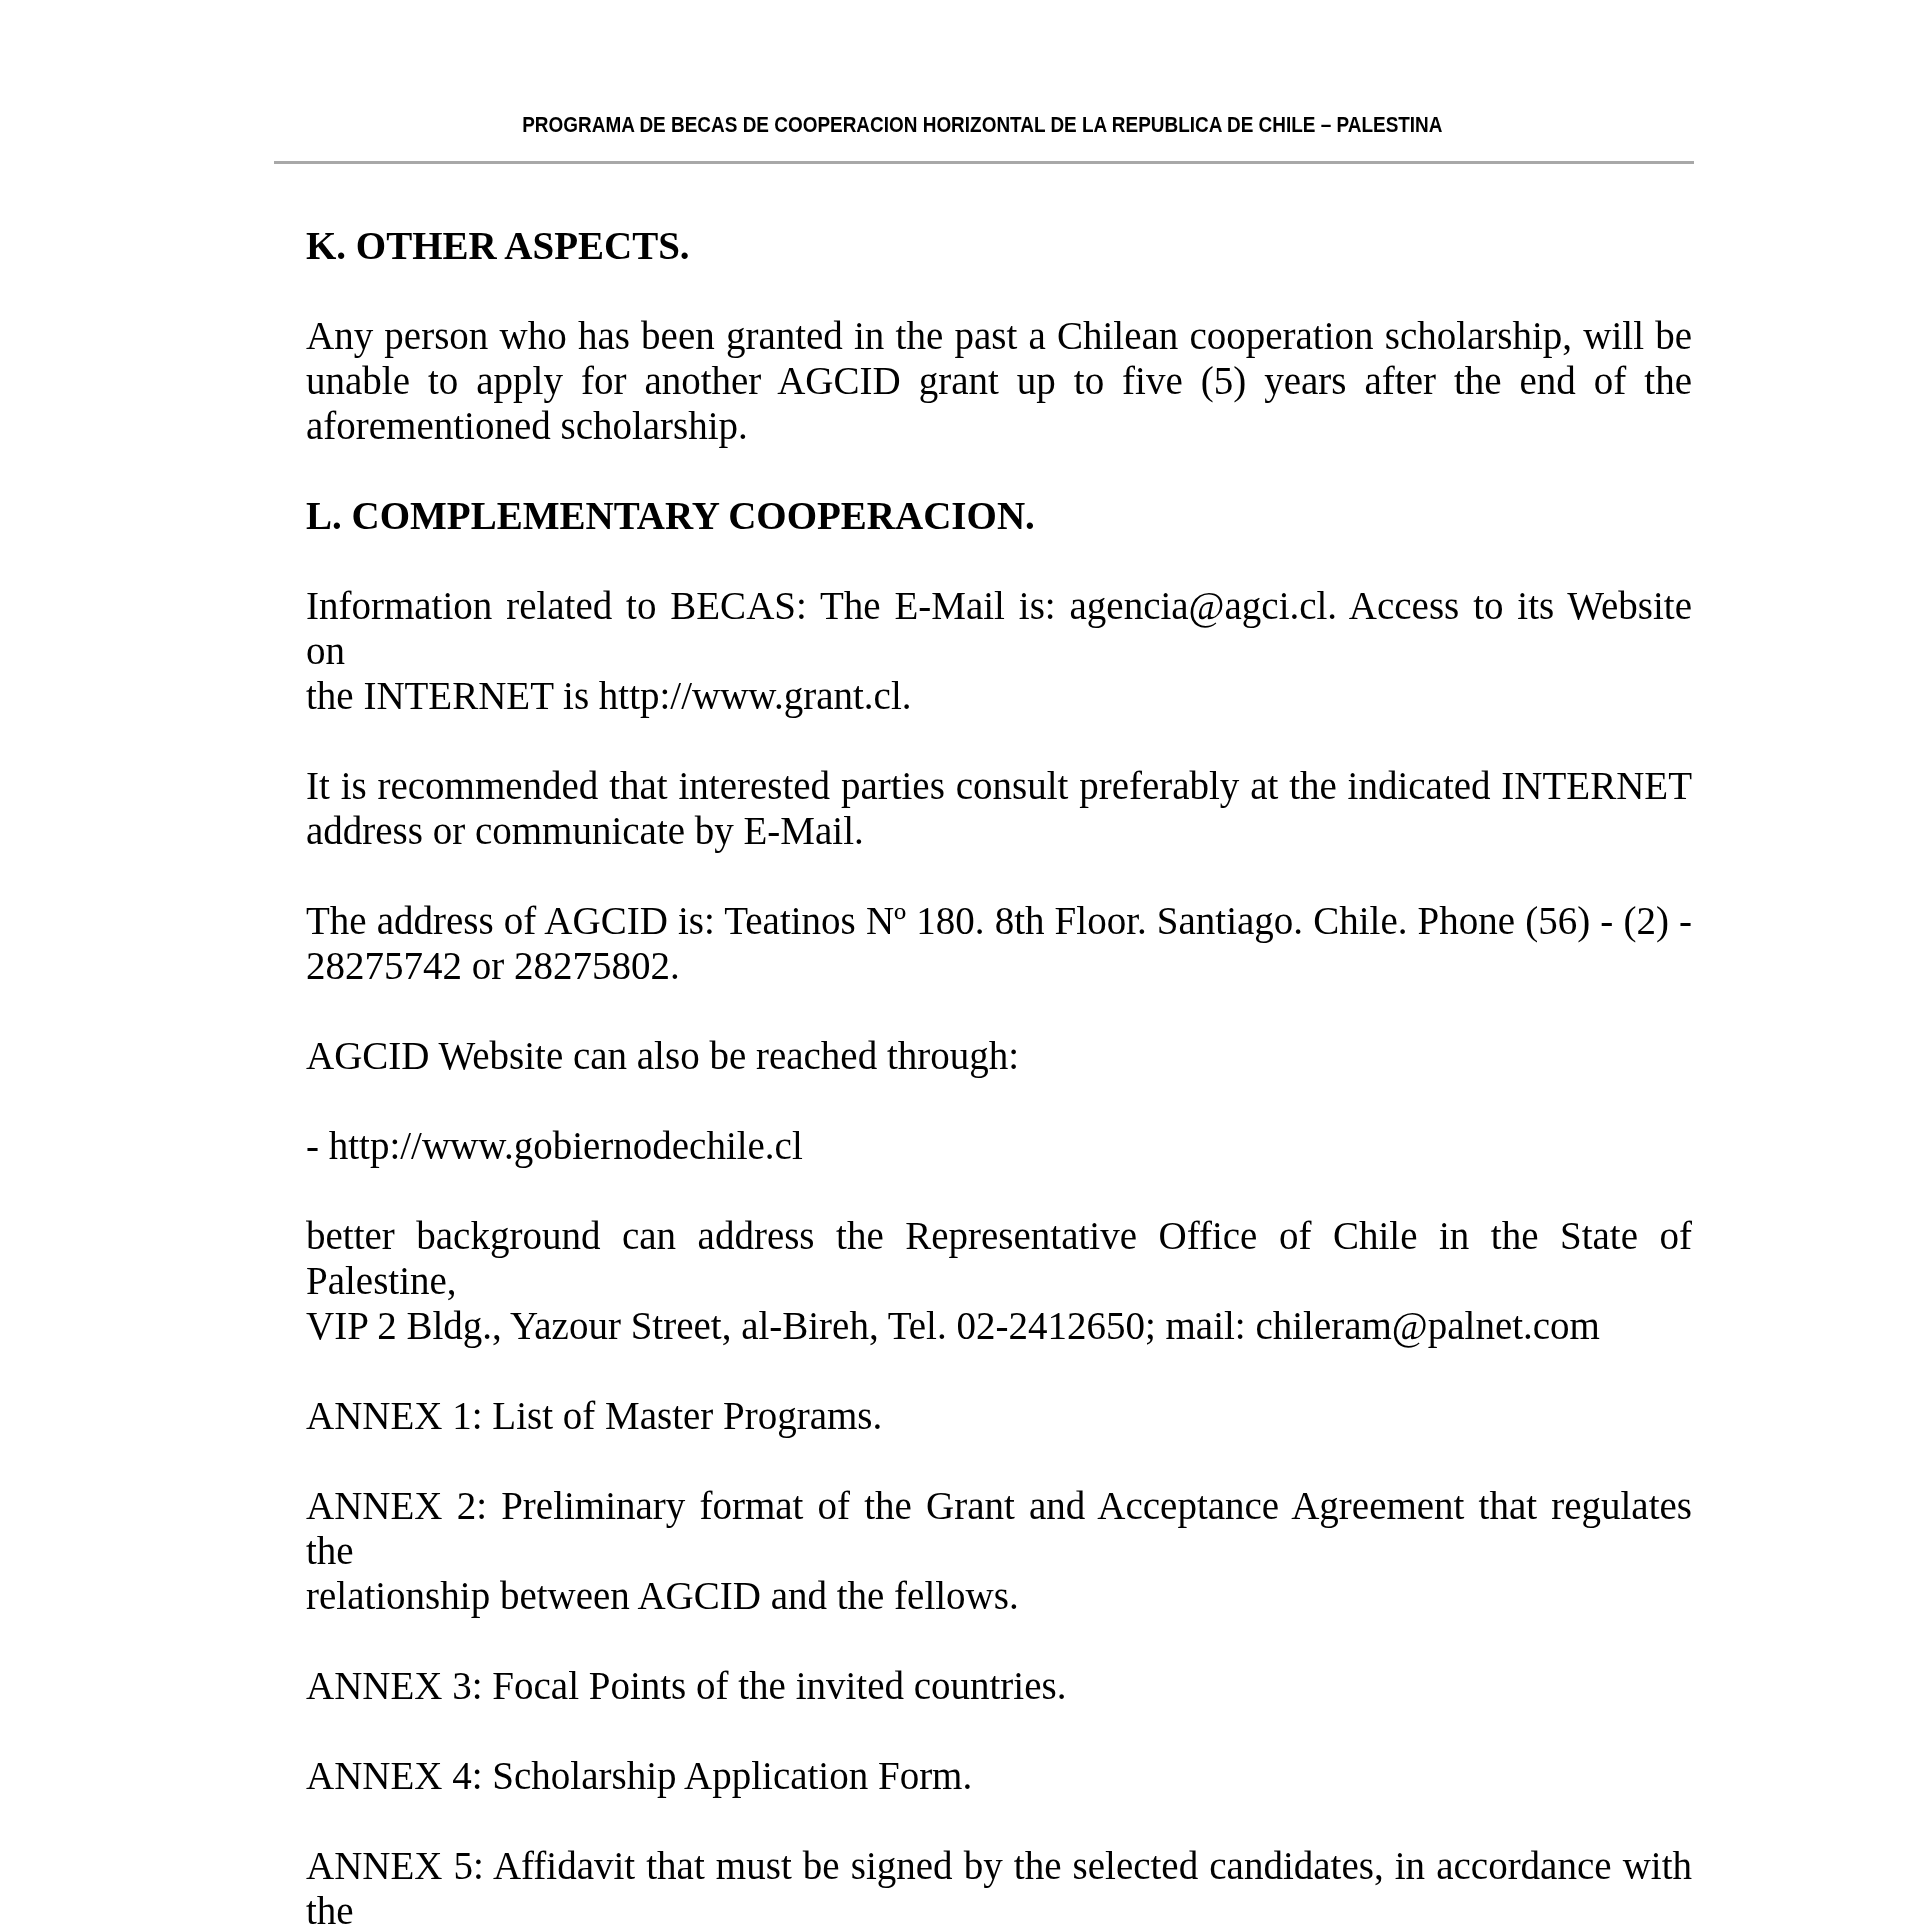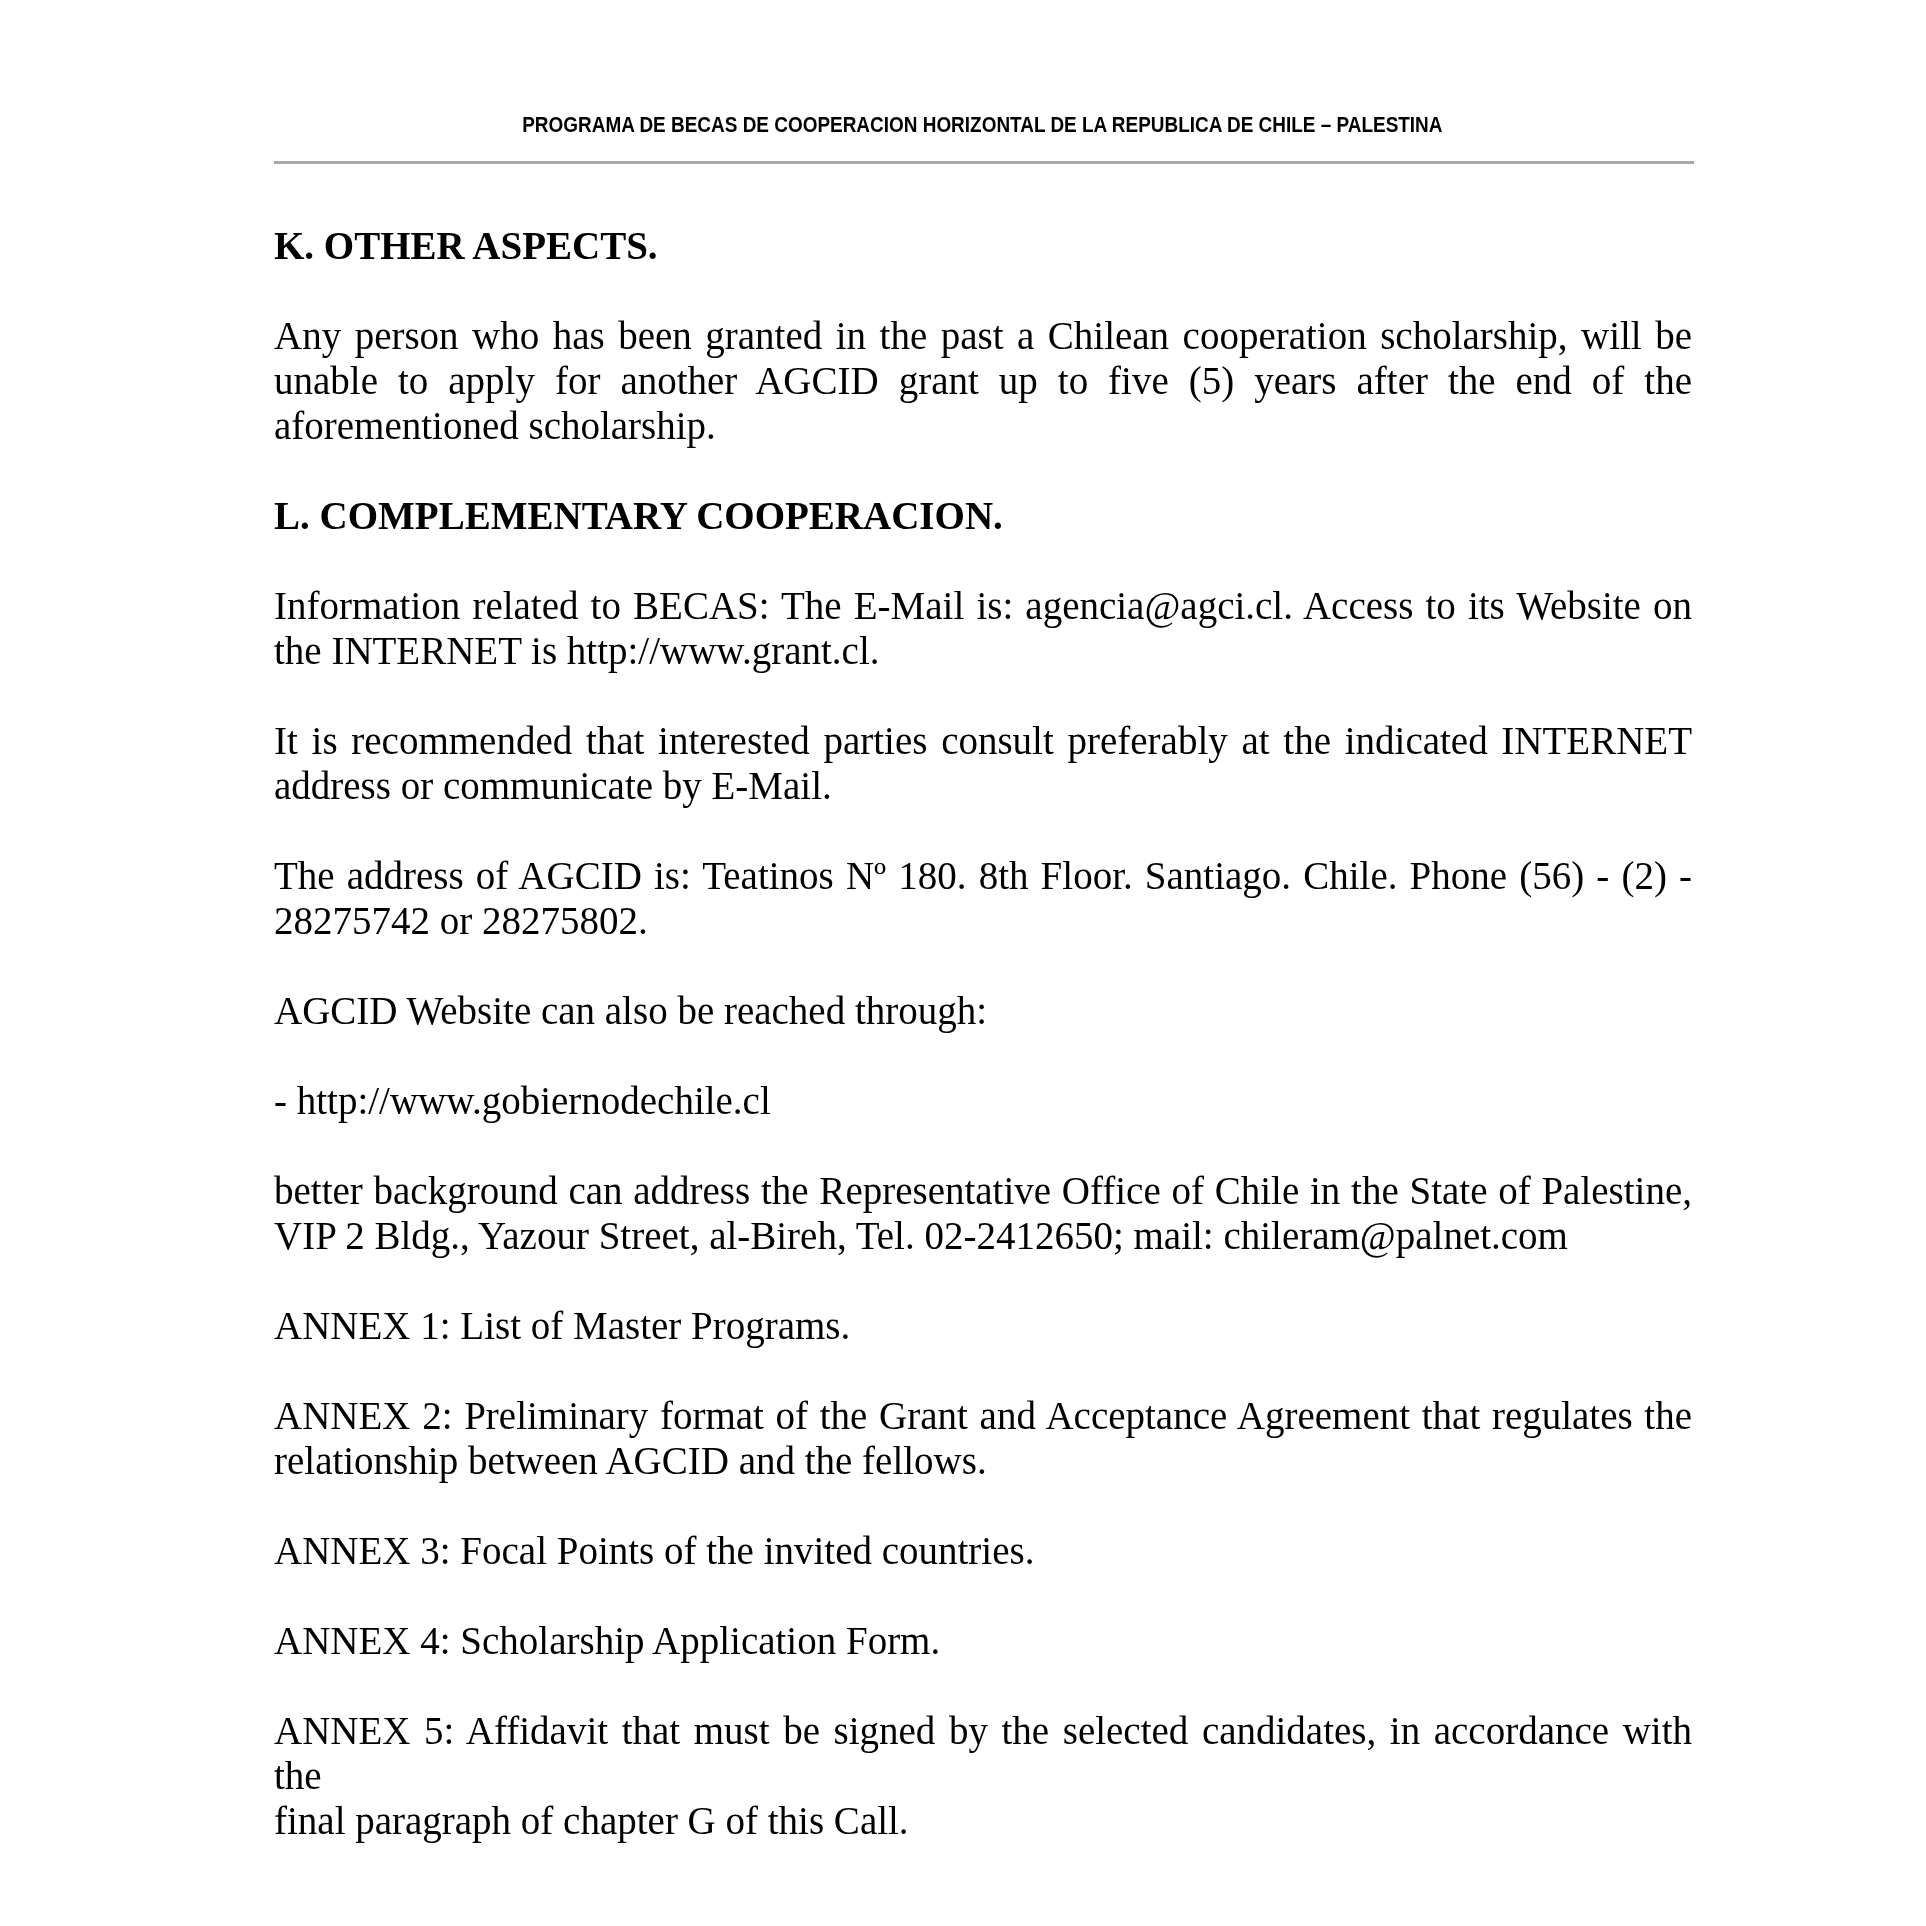--- a/index.html
+++ b/index.html
@@ -45,21 +45,21 @@
   }
   .content {
     position: absolute;
     left: 274px;
     top: 223px;
     width: 1418px;
     font-size: 39px;
     line-height: 45px;
     text-align: left;
   }
-  .block { margin-top: 45px; }
+  .block { margin-top: 45px; margin-left: 32px; }
   .block:first-child { margin-top: 0; }
   .block.extra-gap { margin-top: 68px; }
   .heading {
     font-weight: bold;
     font-size: 39px;
   }
   .pline {
     text-align: justify;
     text-align-last: justify;
   }

